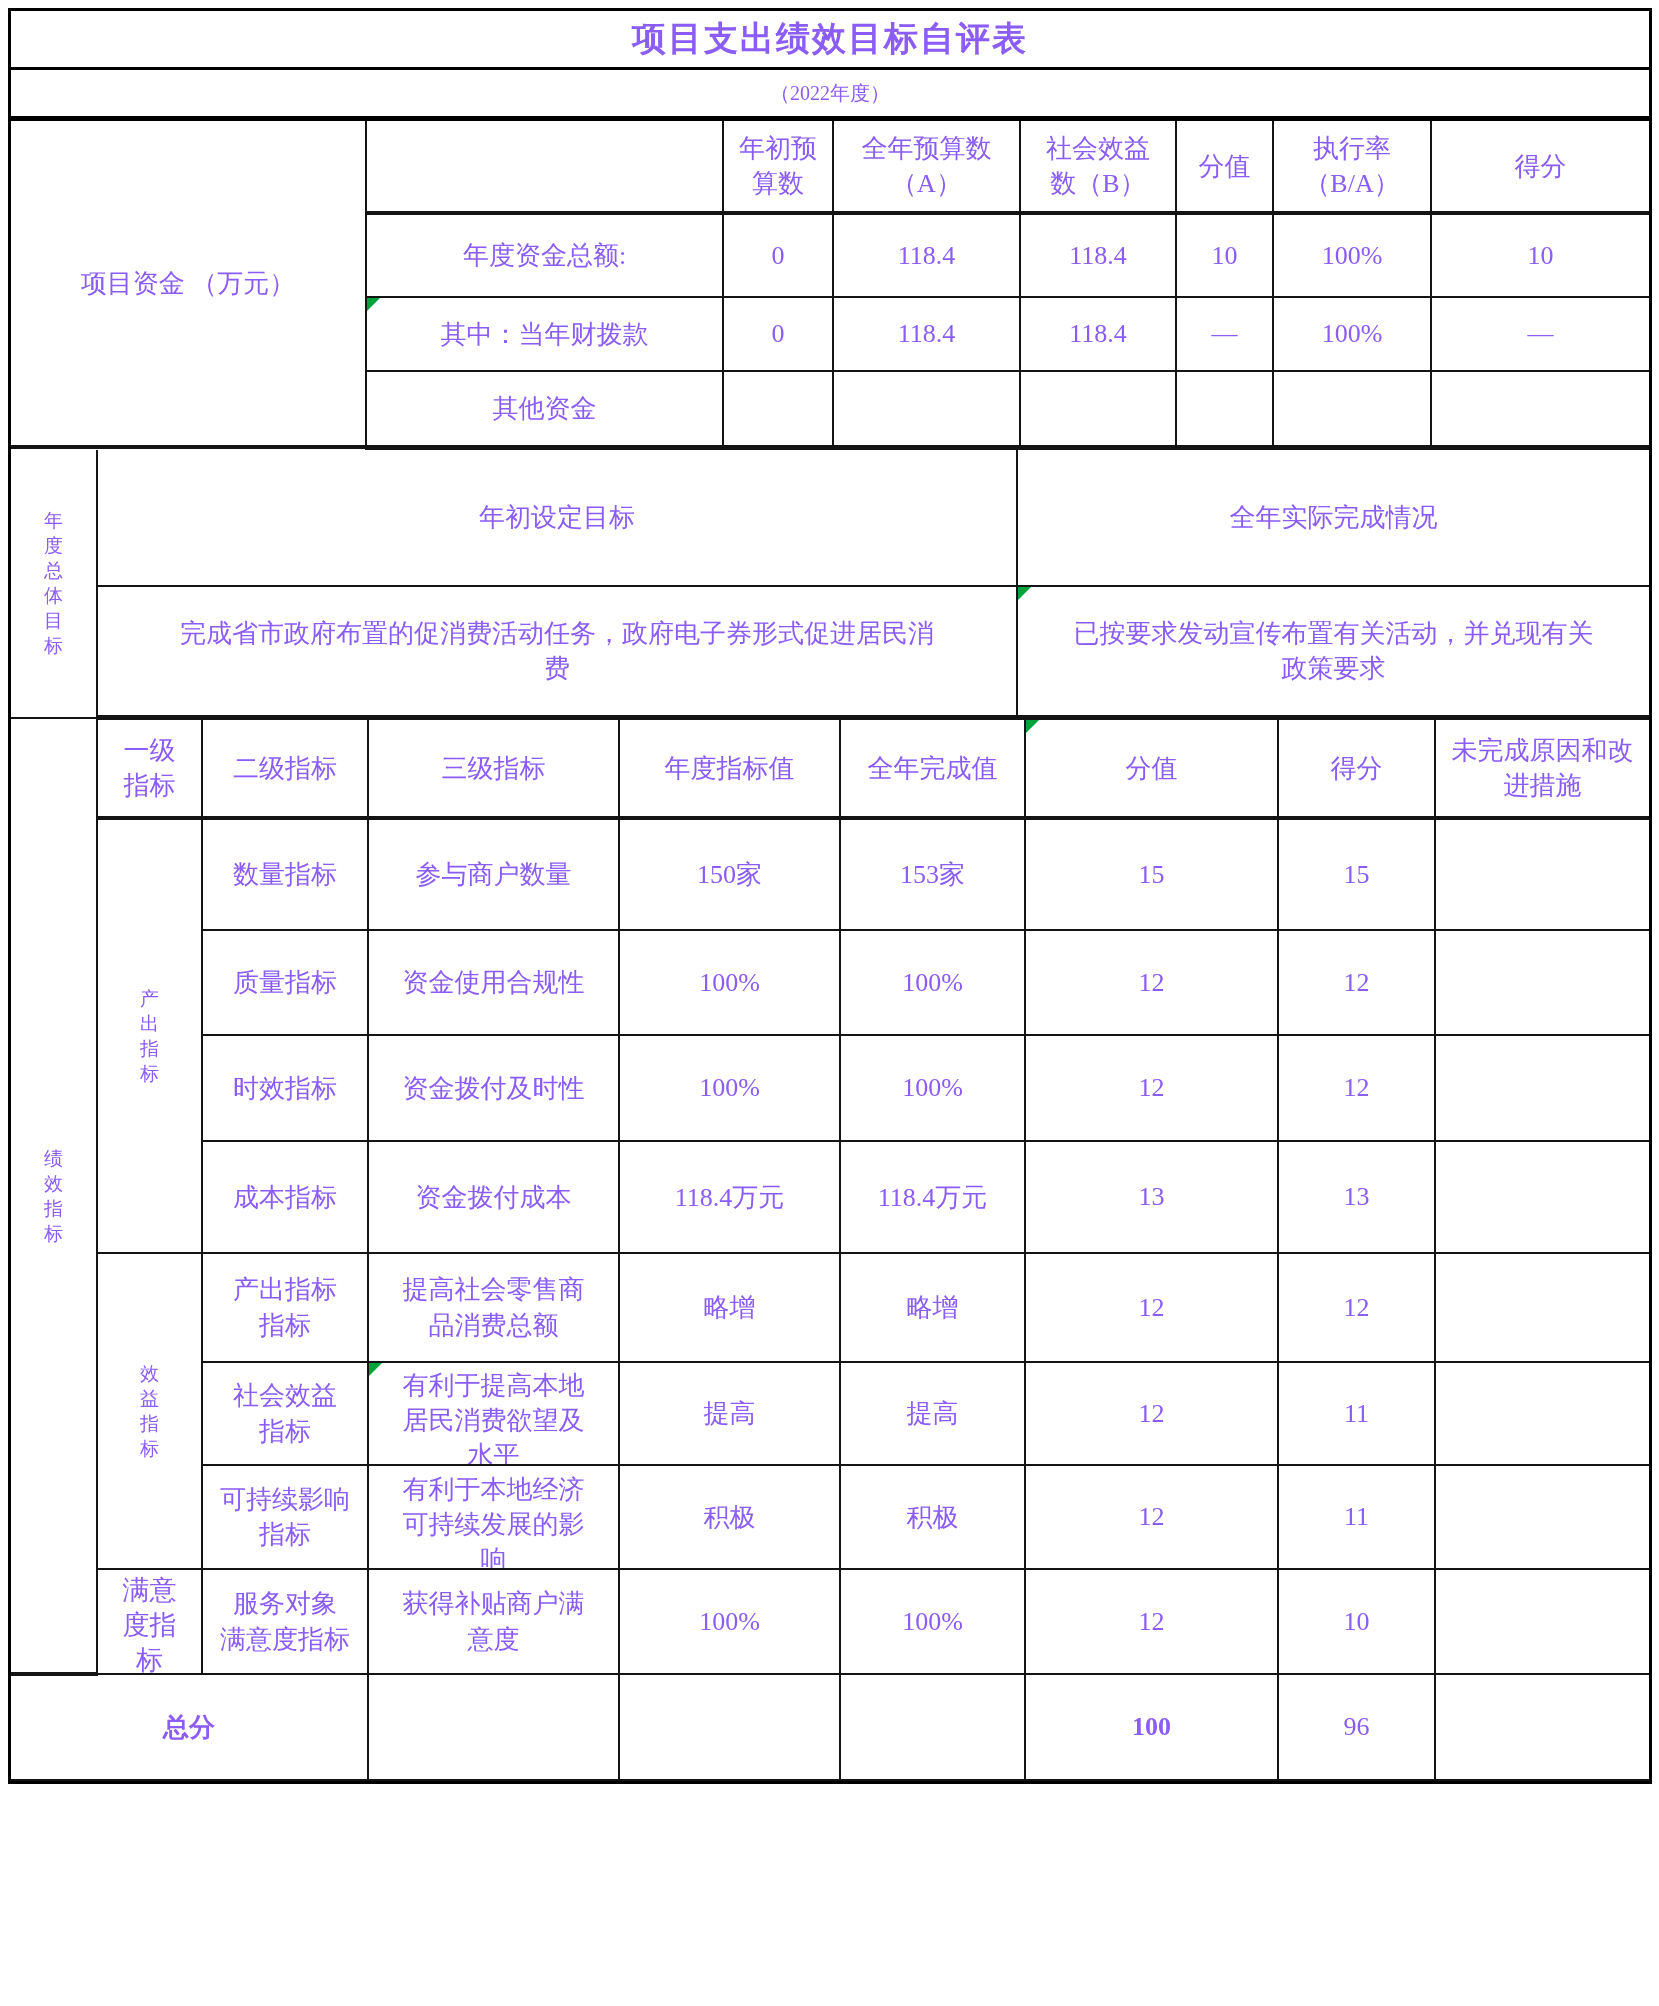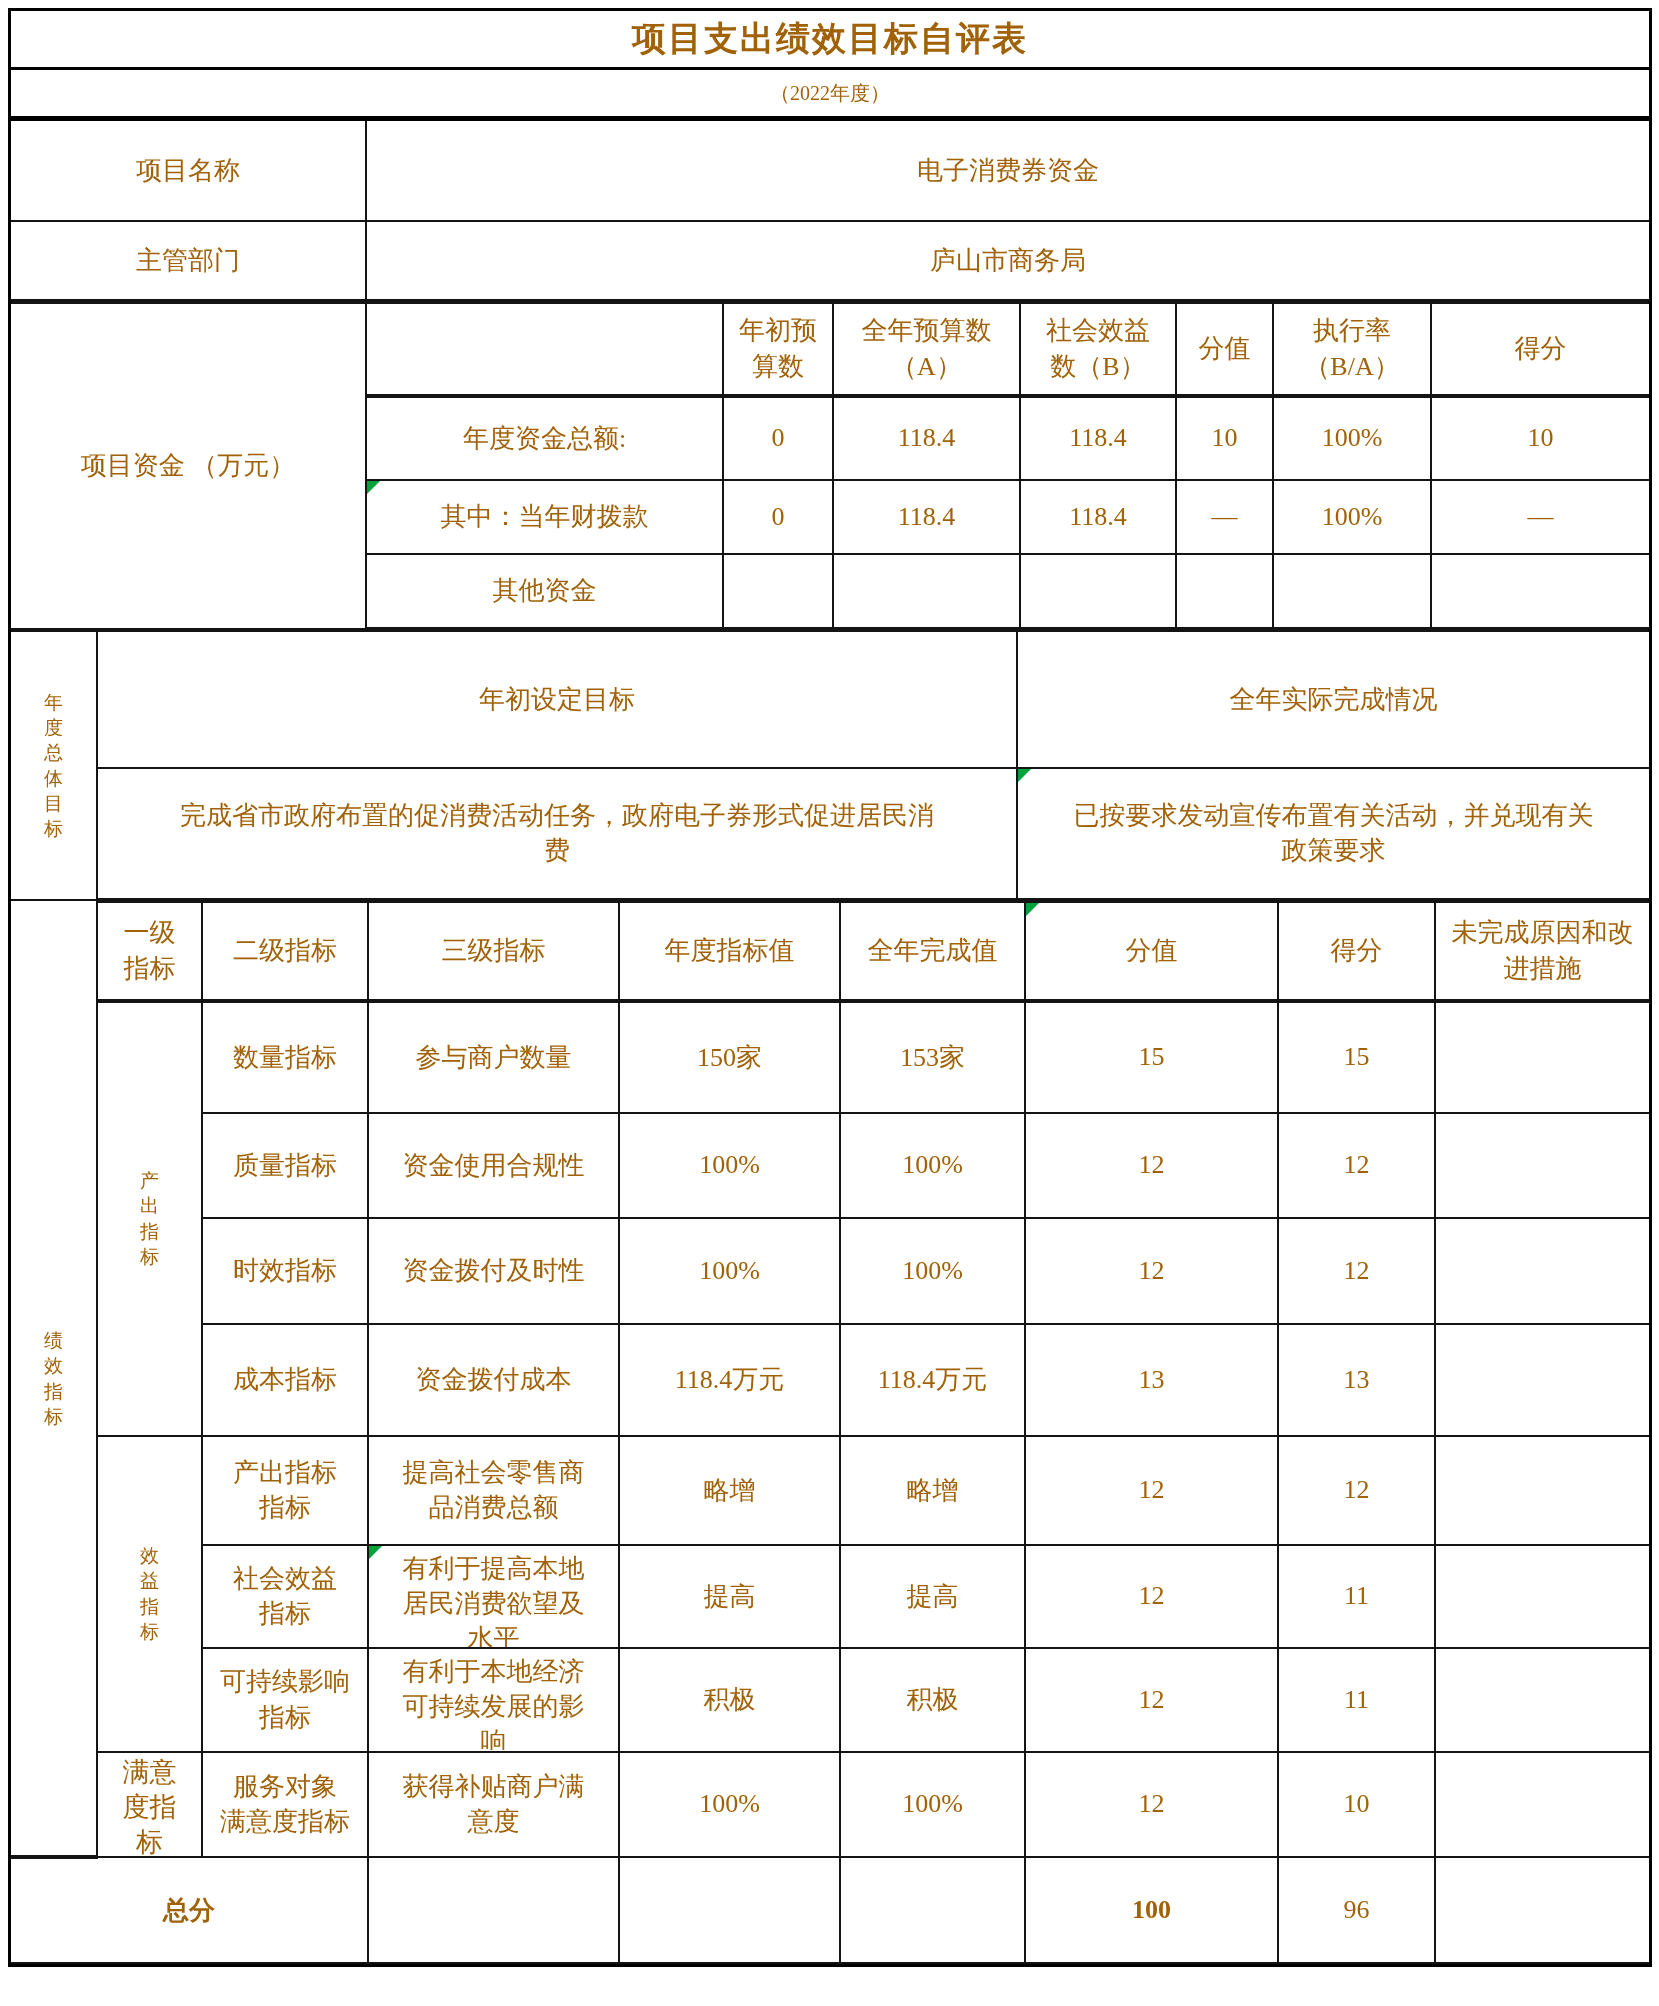--- a/index.html
+++ b/index.html
@@ -1,20 +1,20 @@
 <!DOCTYPE html>
 <html><head>
 <meta charset="utf-8">
 <style>
   html,body{margin:0;padding:0;background:#ffffff;}
   .sheet{
     position:relative;
     width:1659px;height:2006px;
     background:#ffffff;
-    color:#a16207;
+    color:#8b5cf6;
     font-family:"Liberation Serif","DejaVu Serif",serif;
   }
   .frame{
     position:absolute;left:8px;top:8px;width:1638px;
     border:3px solid #000;
     background:#fff;
   }
   .title-row{
     height:56px;display:flex;align-items:center;justify-content:center;
     font-size:34px;font-weight:bold;letter-spacing:2px;
@@ -56,32 +56,20 @@
 </style>
 </head>
 <body>
 
 <div class="sheet">
   <div class="frame">
 
     <div class="title-row">项目支出绩效目标自评表</div>
     <div class="subtitle-row">（2022年度）</div>
 
-    <table class="t">
-      <tbody>
-          <tr style="height:100px">
-        <td style="width:354px">项目名称</td>
-        <td class="leftval">电子消费券资金</td>
-      </tr>
-      <tr style="height:80px" class="thick">
-        <td>主管部门</td>
-        <td class="leftval">庐山市商务局</td>
-      </tr>
-    </tbody>
-      </table>
 
     <table class="t">
       <tbody>
           <tr style="height:92px" class="semithick">
         <td style="width:354px" rowspan="4" class="fs27">项目资金 （万元）</td>
         <td style="width:355px"></td>
         <td style="width:108px" class="pre">年初预
 算数</td>
         <td style="width:185px" class="pre">全年预算数
 （A）</td>

